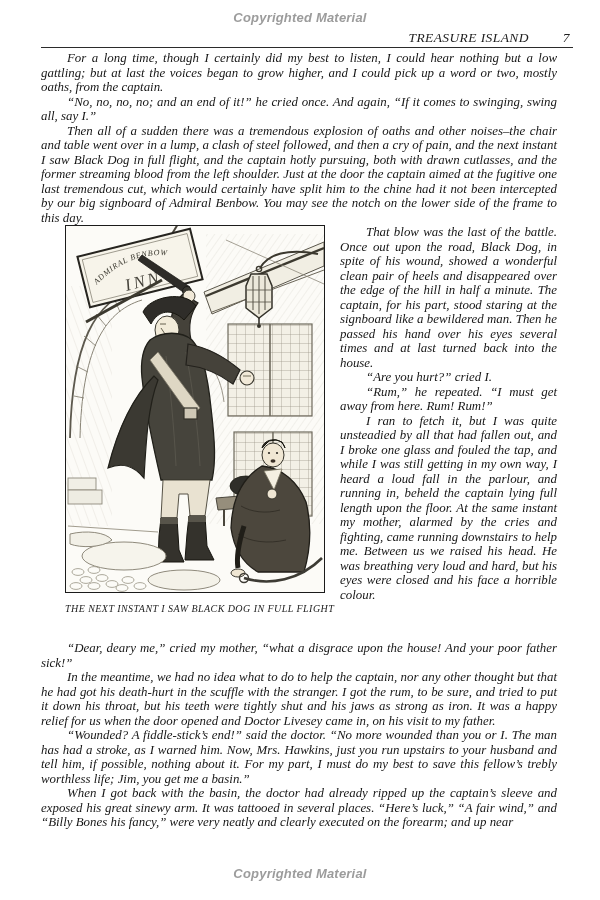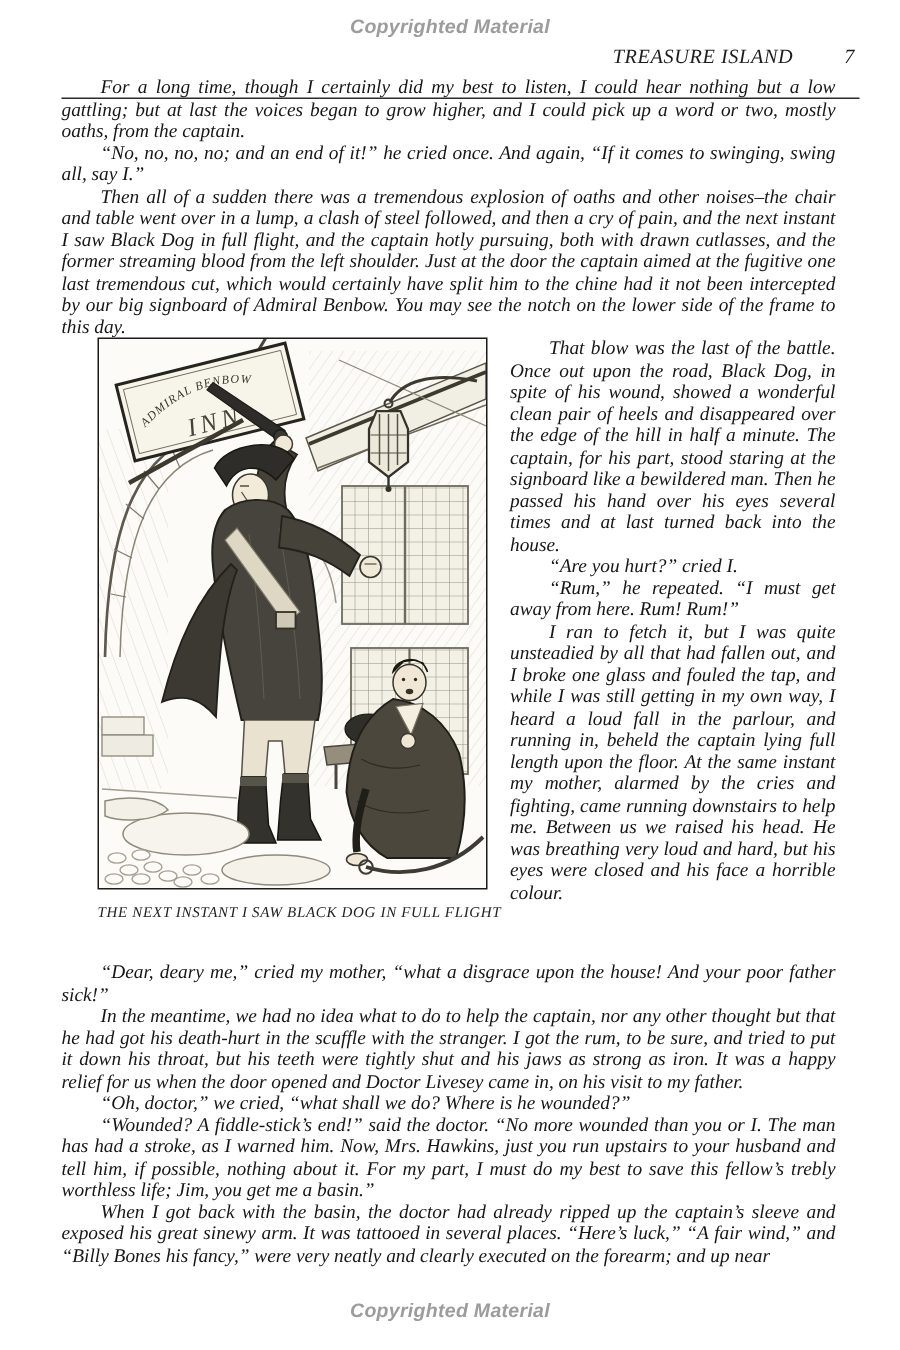--- a/index.html
+++ b/index.html
@@ -9,21 +9,21 @@
   }
   .copyright{
     position:absolute;left:0;width:100%;text-align:center;
     font-family:"Liberation Sans",sans-serif;font-weight:bold;
     font-size:13px;color:#9c9c9c;letter-spacing:0.2px;
   }
   .copyright.top{top:10px;}
   .copyright.bottom{top:866px;}
   .running-head{
     position:absolute;top:30px;left:41px;right:27px;
-    border-bottom:1.4px solid #2b2b2b;padding-bottom:19px;
+    border-bottom:1.4px solid #2b2b2b;padding-bottom:1px;
     text-align:right;font-size:13.5px;letter-spacing:0.4px;color:#1d1d1d;
   }
   .running-head .pagenum{display:inline-block;margin-left:34px;margin-right:3px;}
   .content{
     position:absolute;top:51px;left:41px;right:43px;
     font-size:12.9px;line-height:14.5px;text-align:justify;
   }
   .content p{margin:0;text-indent:26px;}
   .mid{position:relative;min-height:416px;}
   .column{margin-left:299px;}
@@ -202,21 +202,20 @@
       <div class="column">
         <p>That blow was the last of the battle. Once out upon the road, Black Dog, in spite of his wound, showed a wonderful clean pair of heels and disappeared over the edge of the hill in half a minute. The captain, for his part, stood staring at the signboard like a bewildered man. Then he passed his hand over his eyes several times and at last turned back into the house.</p>
         <p>“Are you hurt?” cried I.</p>
         <p>“Rum,” he repeated. “I must get away from here. Rum! Rum!”</p>
         <p>I ran to fetch it, but I was quite unsteadied by all that had fallen out, and I broke one glass and fouled the tap, and while I was still getting in my own way, I heard a loud fall in the parlour, and running in, beheld the captain lying full length upon the floor. At the same instant my mother, alarmed by the cries and fighting, came running downstairs to help me. Between us we raised his head. He was breathing very loud and hard, but his eyes were closed and his face a horrible colour.</p>
       </div>
     </div>
 
     <p>“Dear, deary me,” cried my mother, “what a disgrace upon the house! And your poor father sick!”</p>
     <p>In the meantime, we had no idea what to do to help the captain, nor any other thought but that he had got his death-hurt in the scuffle with the stranger. I got the rum, to be sure, and tried to put it down his throat, but his teeth were tightly shut and his jaws as strong as iron. It was a happy relief for us when the door opened and Doctor Livesey came in, on his visit to my father.</p>
-    <p>“Oh, doctor,” we cried, “what shall we do? Where is he wounded?”</p>
     <p>“Wounded? A fiddle-stick’s end!” said the doctor. “No more wounded than you or I. The man has had a stroke, as I warned him. Now, Mrs. Hawkins, just you run upstairs to your husband and tell him, if possible, nothing about it. For my part, I must do my best to save this fellow’s trebly worthless life; Jim, you get me a basin.”</p>
     <p>When I got back with the basin, the doctor had already ripped up the captain’s sleeve and exposed his great sinewy arm. It was tattooed in several places. “Here’s luck,” “A fair wind,” and “Billy Bones his fancy,” were very neatly and clearly executed on the forearm; and up near</p>
 
   </div>
 
   <div class="copyright bottom">Copyrighted Material</div>
 
 </div>
 
 </body></html>

